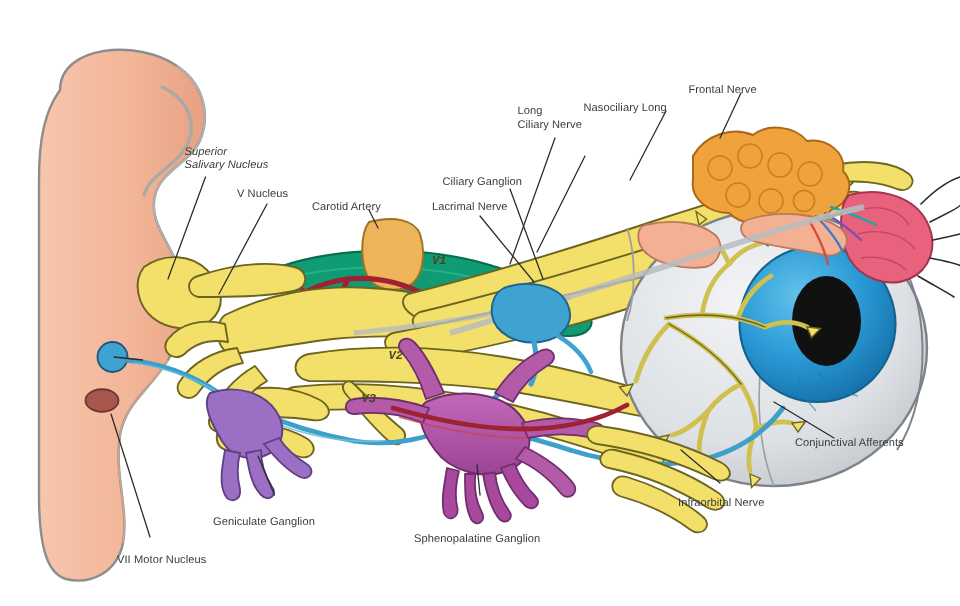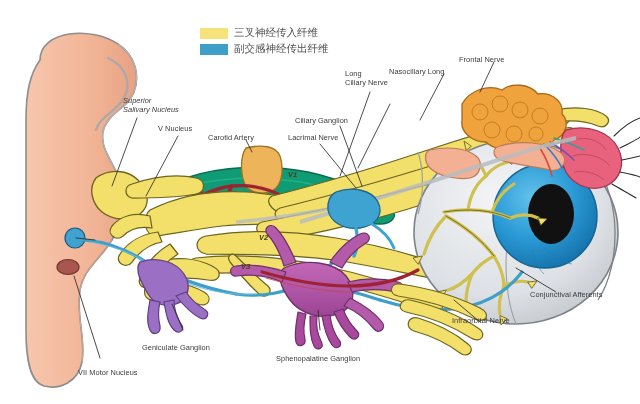--- a/index.html
+++ b/index.html
@@ -341,30 +341,20 @@
       <path d="M494 62 L480 92"></path>
       <path d="M556 292 L516 268"></path>
       <path d="M480 322 L454 300"></path>
       <path d="M320 330 L318 310"></path>
       <path d="M183 330 L172 304"></path>
       <path d="M100 358 L74 276"></path>
       <path d="M95 240 L76 238"></path>
     </g>
   </svg>
 
-  <div id="legend">
-    <div class="lg-row">
-      <span class="lg-sw" style="background:#f5e27a;"></span>
-      <span class="lg-tx">三叉神经传入纤维</span>
-    </div>
-    <div class="lg-row">
-      <span class="lg-sw" style="background:#3e9fc9;"></span>
-      <span class="lg-tx">副交感神经传出纤维</span>
-    </div>
-  </div>
 
   <div class="lbl" style="left:123px;top:96px;font-style:italic;">Superior
 Salivary Nucleus</div>
 
   <div class="lbl" style="left:158px;top:124px;">V Nucleus</div>
 
   <div class="lbl" style="left:208px;top:133px;">Carotid Artery</div>
 
   <div class="lbl" style="left:288px;top:133px;">Lacrimal Nerve</div>
 
@@ -372,21 +362,21 @@
 
   <div class="lbl" style="left:345px;top:69px;">Long
 Ciliary Nerve</div>
 
   <div class="lbl" style="left:389px;top:67px;">Nasociliary Long</div>
 
   <div class="lbl" style="left:459px;top:55px;">Frontal Nerve</div>
 
   <div class="lbl" style="left:530px;top:290px;">Conjunctival Afferents</div>
 
-  <div class="lbl" style="left:452px;top:316px;">Infraorbital Nerve</div>
+  <div class="lbl" style="left:452px;top:330px;">Infraorbital Nerve</div>
 
   <div class="lbl" style="left:276px;top:354px;">Sphenopalatine Ganglion</div>
 
   <div class="lbl" style="left:142px;top:343px;">Geniculate Ganglion</div>
 
   <div class="lbl" style="left:78px;top:368px;">VII Motor Nucleus</div>
 
   <div class="vlbl" style="left:288px;top:170px;">V1</div>
 
   <div class="vlbl" style="left:259px;top:233px;">V2</div>

